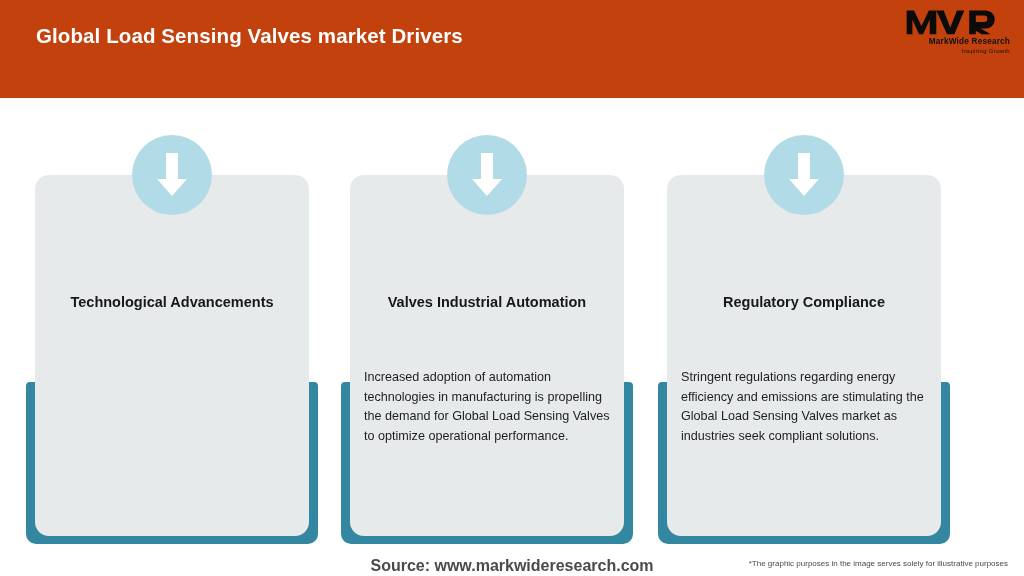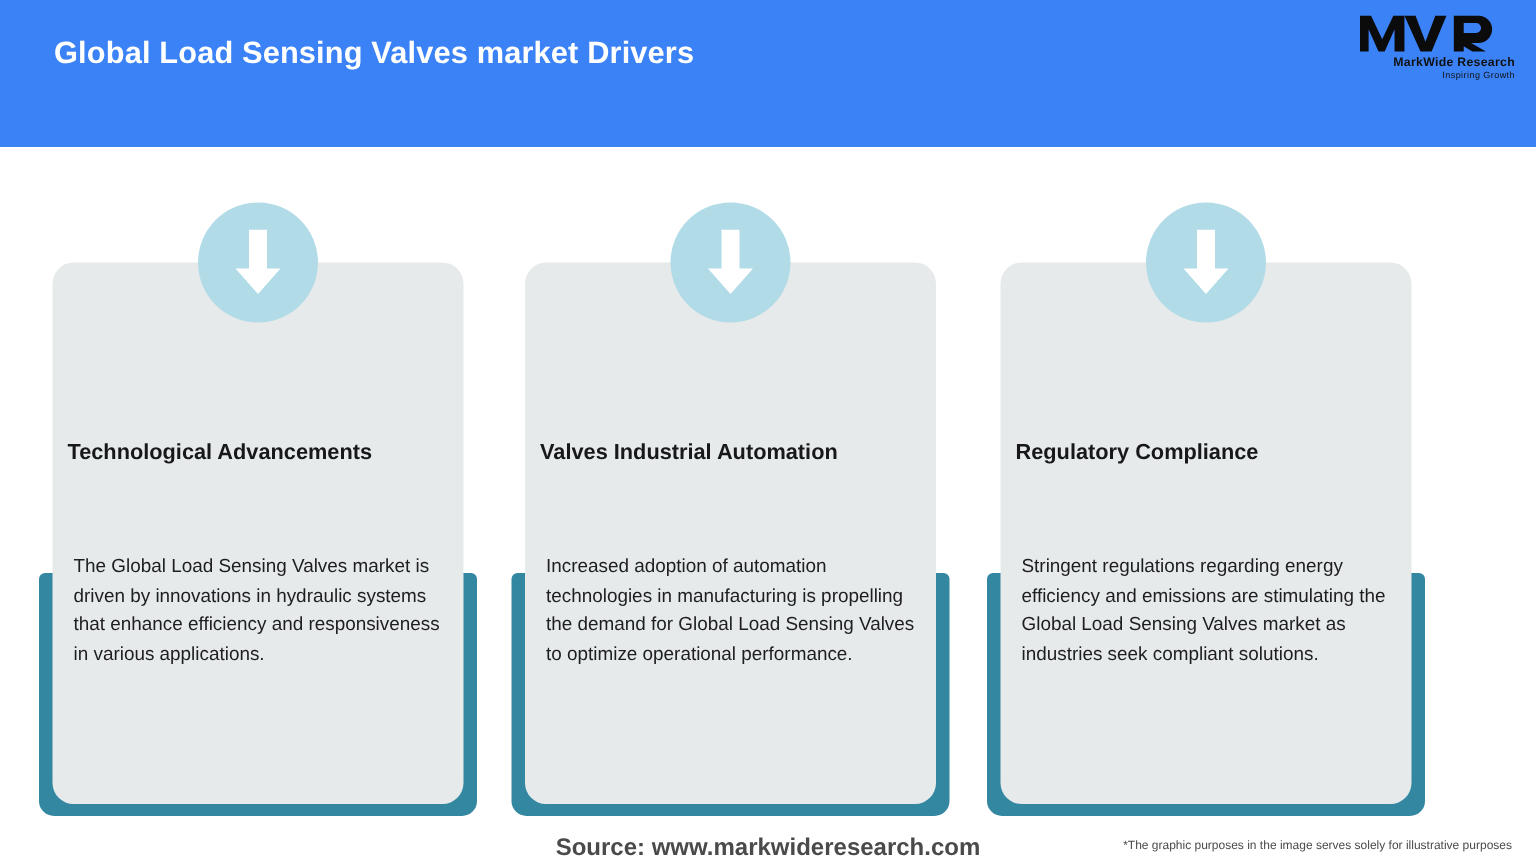--- a/index.html
+++ b/index.html
@@ -15,21 +15,21 @@
     position: relative;
   }
 
   
   .header {
     position: absolute;
     left: 0;
     top: 0;
     width: 1024px;
     height: 98px;
-    background: #3b82f6;
+    background: #c2410c;
     box-sizing: border-box;
   }
   .header-title {
     position: absolute;
     left: 36px;
     top: 24px;
     font-size: 20.5px;
     font-weight: bold;
     color: #ffffff;
     letter-spacing: 0.1px;
@@ -121,20 +121,21 @@
     left: 50%;
     top: 50%;
     transform: translate(-50%, -50%);
   }
 
   .card-title {
     position: absolute;
     left: 10px;
     right: 10px;
     top: 118px;
+    text-align: center;
     font-size: 14.5px;
     font-weight: bold;
     color: #17181a;
     line-height: 18px;
   }
 
   .card-body {
     position: absolute;
     left: 14px;
     right: 14px;
@@ -186,21 +187,20 @@
     <div class="logo-tag">Inspiring Growth</div>
   </div>
 </div>
 
 <div class="cards">
 
   <div class="card-group g1">
     <div class="frame"></div>
     <div class="card">
       <div class="card-title">Technological Advancements</div>
-      <div class="card-body">The Global Load Sensing Valves market is driven by innovations in hydraulic systems that enhance efficiency and responsiveness in various applications.</div>
     </div>
     <div class="icon-circle">
       <svg width="34" height="44" viewBox="0 0 34 44">
         <polygon points="11,0 23,0 23,26 32,26 17,43 2,26 11,26" fill="#ffffff"></polygon>
       </svg>
     </div>
   </div>
 
   <div class="card-group g2">
     <div class="frame"></div>

